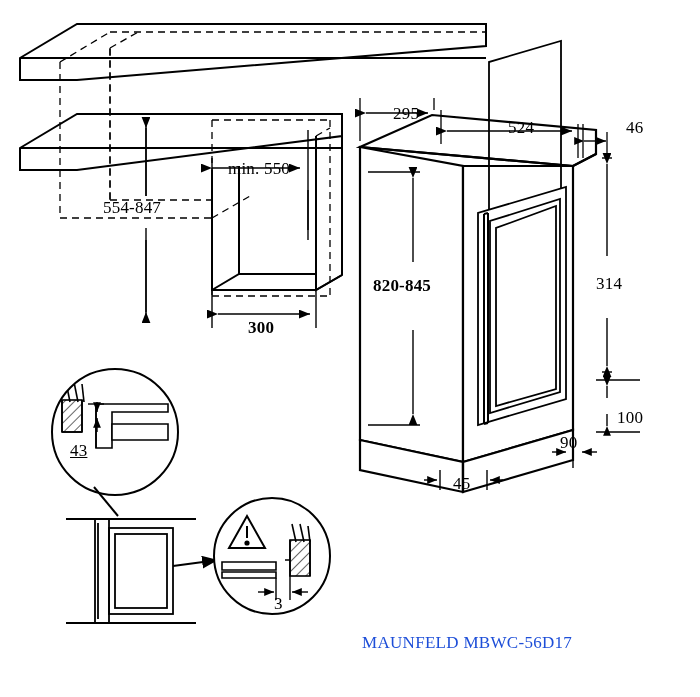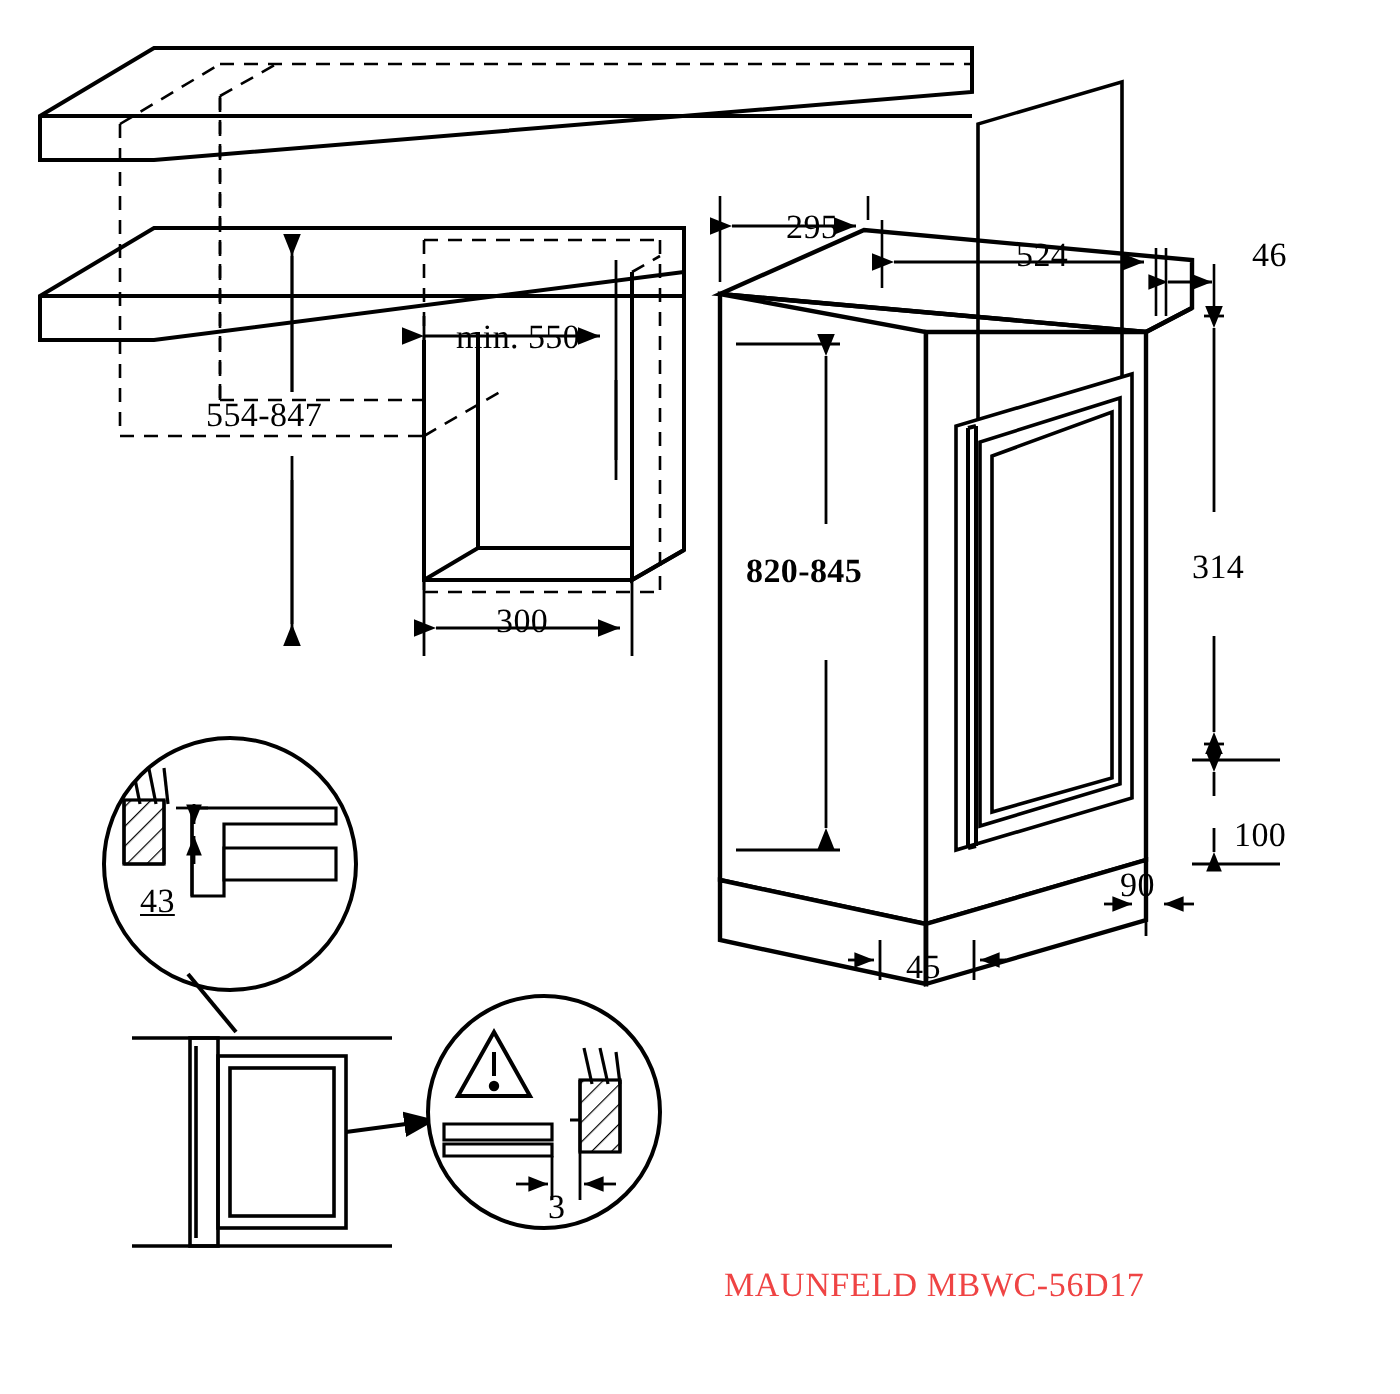--- a/index.html
+++ b/index.html
@@ -27,21 +27,21 @@
     font-family: "Liberation Serif", serif;
     font-size: 17px;
     color: #000000;
     white-space: nowrap;
     letter-spacing: 0.2px;
   }
   .model-label {
     position: absolute;
     font-family: "Liberation Serif", serif;
     font-size: 17px;
-    color: #ef4444;
+    color: #1d4ed8;
     white-space: nowrap;
     letter-spacing: 0.3px;
   }
 </style>
 </head>
 <body>
 
 <div id="page">
 
   <svg viewBox="0 0 700 697" xmlns="http://www.w3.org/2000/svg">
@@ -268,21 +268,21 @@
   <div class="dim-label" style="left:393px; top:104px;">295</div>
 
   <div class="dim-label" style="left:508px; top:118px;">524</div>
 
   <div class="dim-label" style="left:578px; top:118px;margin-left:48px;">46</div>
 
   <div class="dim-label" style="left:103px; top:198px;">554-847</div>
 
   <div class="dim-label" style="left:228px; top:159px;">min. 550</div>
 
-  <div class="dim-label" style="left:248px; top:301px;">300</div>
+  <div class="dim-label" style="left:248px; top:318px;font-weight:bold;">300</div>
 
   <div class="dim-label" style="left:373px; top:276px;font-weight:bold;">820-845</div>
 
   <div class="dim-label" style="left:596px; top:274px;">314</div>
 
   <div class="dim-label" style="left:617px; top:408px;text-align:center;">100</div>
 
   <div class="dim-label" style="left:560px; top:433px;">90</div>
 
   <div class="dim-label" style="left:453px; top:474px;">45</div>

